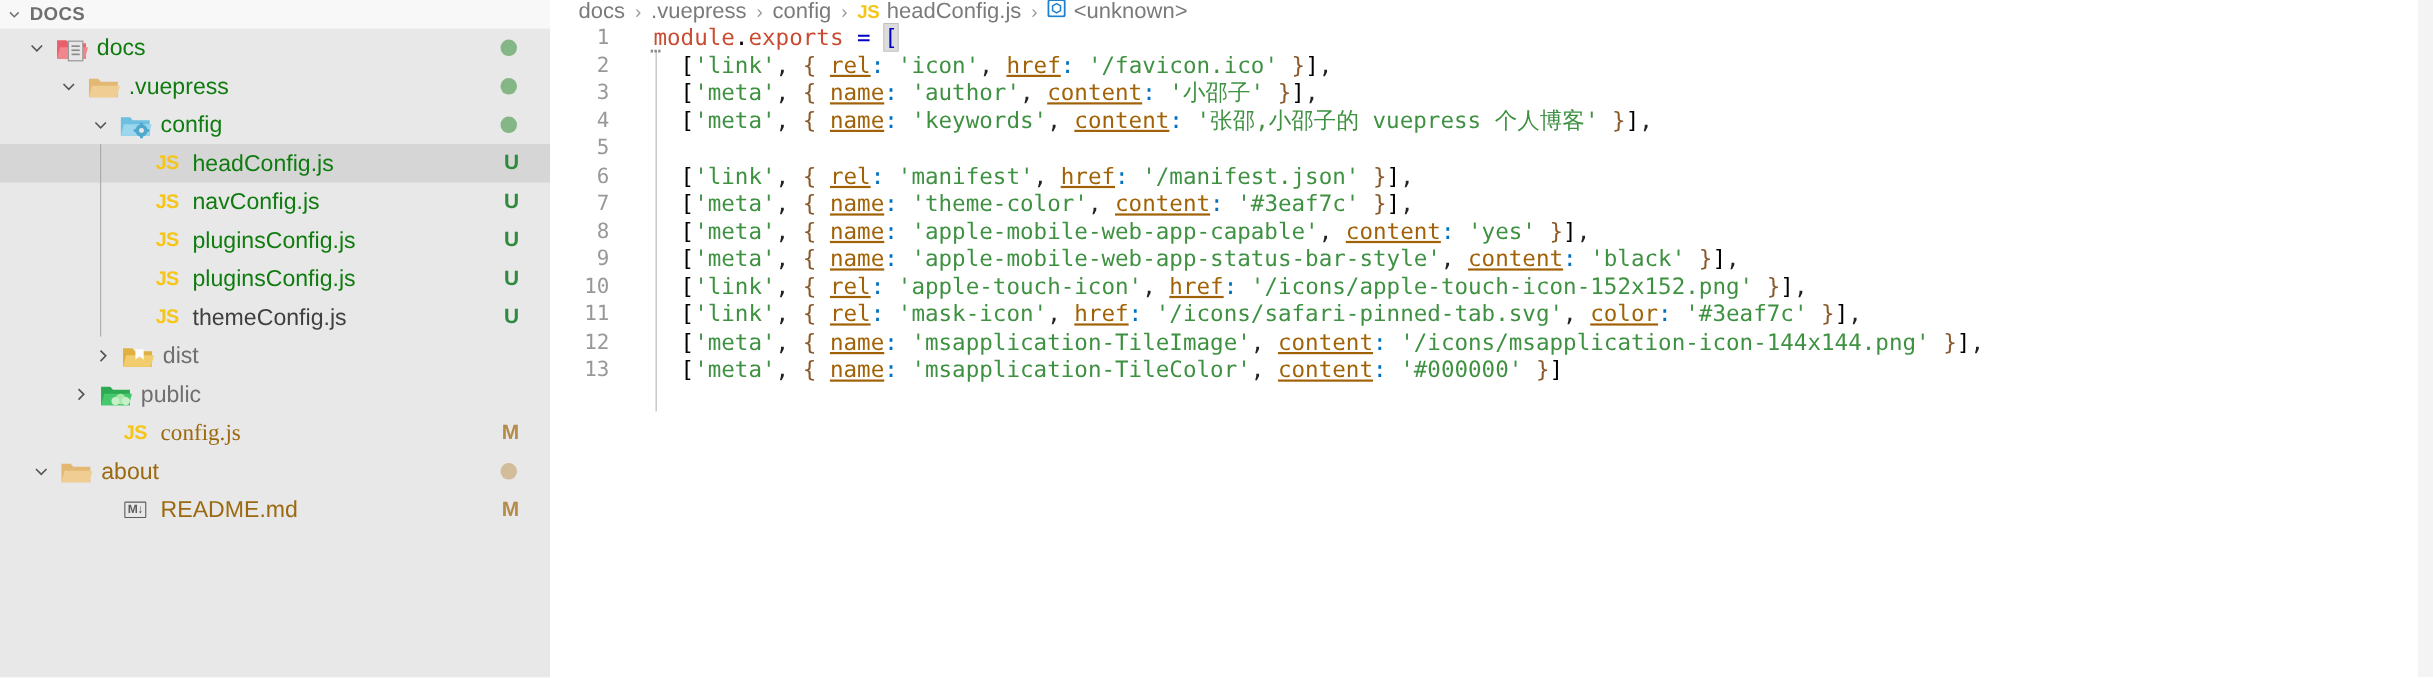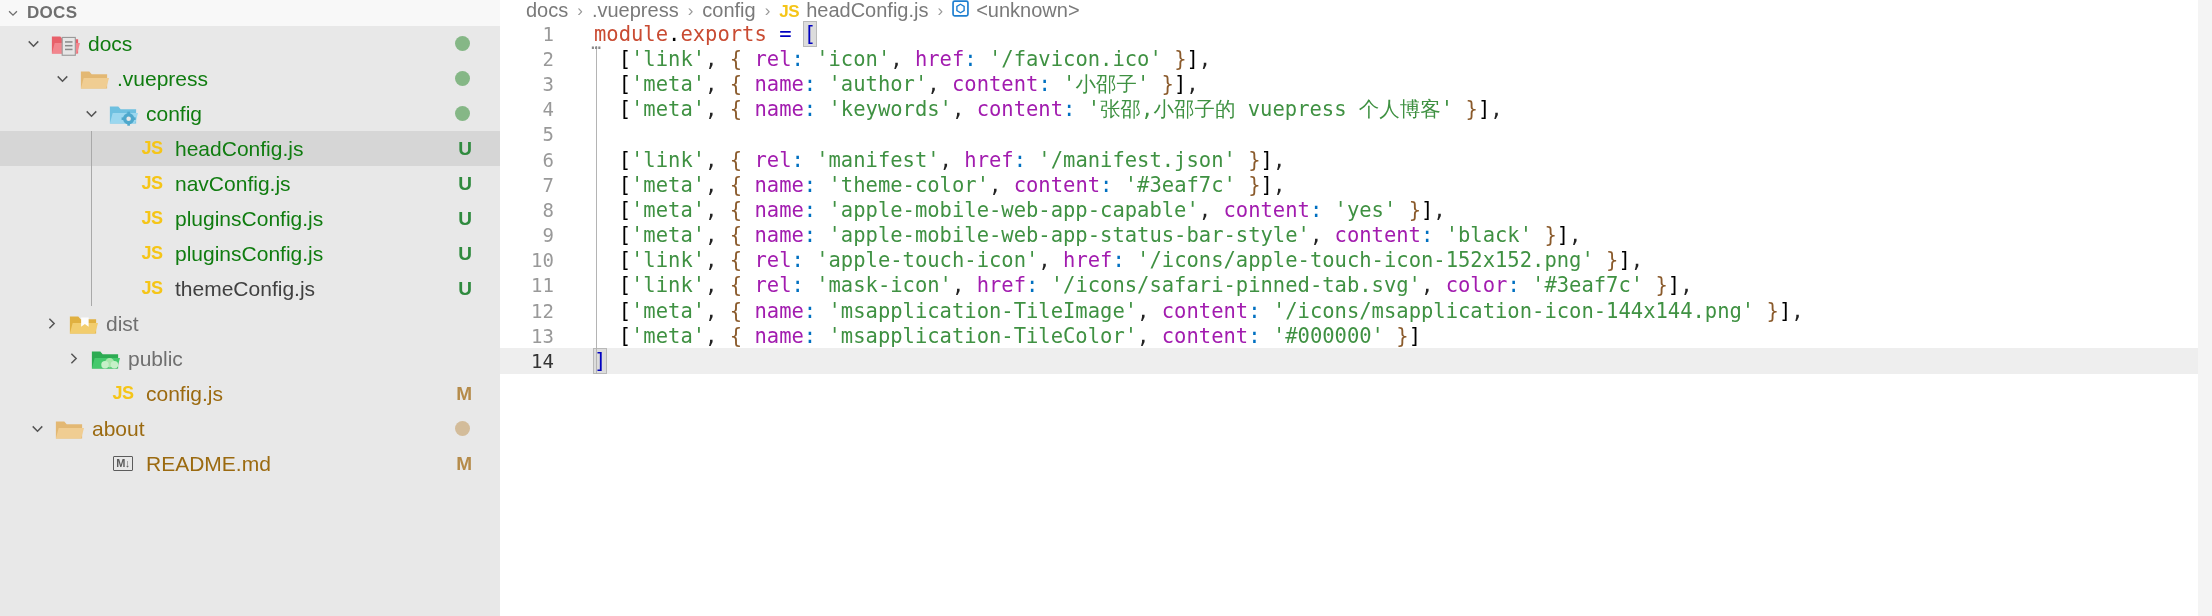--- a/index.html
+++ b/index.html
@@ -140,21 +140,21 @@
     text-align: right;
     padding-right: 22px;
     color: #999999;
     font-size: 19px;
   }
   .cline.current .gutter { color: #333333; }
   .ctext { position: relative; padding-left: 18px; }
 
   
   .t-kw    { color: #c94b32; }   
-  .t-prop  { color: #a21caf; }
+  .t-prop  { color: #a16207; text-decoration: underline; }
   .t-str   { color: #3f9142; }
   .t-op    { color: #0000c0; }
   .t-punc  { color: #000000; }
   .t-brace { color: #8a5a2b; }
   .t-colon { color: #0070c1; }
   .t-plain { color: #222222; }
 
   .vguide {
     position: absolute;
     left: 0px; top: 0; bottom: 0;
@@ -282,21 +282,21 @@
           <span class="badge b-green">U</span>
         </div>
         <div class="row" style="padding-left: 105px;">
           <span class="twisty"></span>
           <span class="ficon">
             <span class="jsglyph">JS</span>
           </span>
           <span class="lbl" style="color: #404040;">themeConfig.js</span>
           <span class="badge b-green">U</span>
         </div>
-        <div class="row" style="padding-left: 36px; align-items: center;">
+        <div class="row" style="padding-left: 78px; align-items: center;">
           <span class="twisty">
             <svg width="17" height="17" viewBox="0 0 16 16">
               <path d="M6 3.5 L10.5 8 L6 12.5" fill="none" stroke="#555" stroke-width="1.4"></path>
             </svg>
           </span>
           <span class="ficon">
             <svg width="30" height="30" viewBox="0 0 32 32">
               <path d="M2 8 h9 l2.5 3 H30 v15 H2 Z" fill="#e0b040"></path>
               <path d="M2 26 l3-11 h27 l-3 11 Z" fill="#f2cd6e"></path>
               <path d="M14 9 l8 0 l0 10 l-4 -3 l-4 3 Z" fill="#fdfdfd"></path>
@@ -319,21 +319,21 @@
               <circle cx="26" cy="22" r="4" fill="#c6f0c8"></circle>
             </svg>
           </span>
           <span class="lbl" style="color: rgb(111, 111, 111);">public</span>
         </div>
         <div class="row" style="padding-left: 76px;">
           <span class="twisty"></span>
           <span class="ficon">
             <span class="jsglyph">JS</span>
           </span>
-          <span class="lbl" style="color: rgb(155, 106, 16);">config.js</span>
+          <span class="lbl" style="color: rgb(155, 106, 16); font-family: Liberation Serif, serif;">config.js</span>
           <span class="badge b-ochre">M</span>
         </div>
         <div class="row" style="padding-left: 22px;">
           <span class="twisty">
             <svg width="17" height="17" viewBox="0 0 16 16">
               <path d="M3.5 6 L8 10.5 L12.5 6" fill="none" stroke="#555" stroke-width="1.4"></path>
             </svg>
           </span>
           <span class="ficon">
             <svg width="30" height="30" viewBox="0 0 32 32">
@@ -380,20 +380,19 @@
         <div class="cline"><span class="gutter">4</span><span class="ctext"><span class="t-plain"> </span><span class="t-plain"> </span><span class="t-punc">[</span><span class="t-str">'meta'</span><span class="t-plain">,</span><span class="t-plain"> </span><span class="t-brace">{</span><span class="t-plain"> </span><span class="t-prop">name</span><span class="t-colon">:</span><span class="t-plain"> </span><span class="t-str">'keywords'</span><span class="t-plain">,</span><span class="t-plain"> </span><span class="t-prop">content</span><span class="t-colon">:</span><span class="t-plain"> </span><span class="t-str">'张邵,小邵子的 vuepress 个人博客'</span><span class="t-plain"> </span><span class="t-brace">}</span><span class="t-punc">]</span><span class="t-plain">,</span></span></div>
         <div class="cline"><span class="gutter">5</span><span class="ctext"></span></div>
         <div class="cline"><span class="gutter">6</span><span class="ctext"><span class="t-plain"> </span><span class="t-plain"> </span><span class="t-punc">[</span><span class="t-str">'link'</span><span class="t-plain">,</span><span class="t-plain"> </span><span class="t-brace">{</span><span class="t-plain"> </span><span class="t-prop">rel</span><span class="t-colon">:</span><span class="t-plain"> </span><span class="t-str">'manifest'</span><span class="t-plain">,</span><span class="t-plain"> </span><span class="t-prop">href</span><span class="t-colon">:</span><span class="t-plain"> </span><span class="t-str">'/manifest.json'</span><span class="t-plain"> </span><span class="t-brace">}</span><span class="t-punc">]</span><span class="t-plain">,</span></span></div>
         <div class="cline"><span class="gutter">7</span><span class="ctext"><span class="t-plain"> </span><span class="t-plain"> </span><span class="t-punc">[</span><span class="t-str">'meta'</span><span class="t-plain">,</span><span class="t-plain"> </span><span class="t-brace">{</span><span class="t-plain"> </span><span class="t-prop">name</span><span class="t-colon">:</span><span class="t-plain"> </span><span class="t-str">'theme-color'</span><span class="t-plain">,</span><span class="t-plain"> </span><span class="t-prop">content</span><span class="t-colon">:</span><span class="t-plain"> </span><span class="t-str">'#3eaf7c'</span><span class="t-plain"> </span><span class="t-brace">}</span><span class="t-punc">]</span><span class="t-plain">,</span></span></div>
         <div class="cline"><span class="gutter">8</span><span class="ctext"><span class="t-plain"> </span><span class="t-plain"> </span><span class="t-punc">[</span><span class="t-str">'meta'</span><span class="t-plain">,</span><span class="t-plain"> </span><span class="t-brace">{</span><span class="t-plain"> </span><span class="t-prop">name</span><span class="t-colon">:</span><span class="t-plain"> </span><span class="t-str">'apple-mobile-web-app-capable'</span><span class="t-plain">,</span><span class="t-plain"> </span><span class="t-prop">content</span><span class="t-colon">:</span><span class="t-plain"> </span><span class="t-str">'yes'</span><span class="t-plain"> </span><span class="t-brace">}</span><span class="t-punc">]</span><span class="t-plain">,</span></span></div>
         <div class="cline"><span class="gutter">9</span><span class="ctext"><span class="t-plain"> </span><span class="t-plain"> </span><span class="t-punc">[</span><span class="t-str">'meta'</span><span class="t-plain">,</span><span class="t-plain"> </span><span class="t-brace">{</span><span class="t-plain"> </span><span class="t-prop">name</span><span class="t-colon">:</span><span class="t-plain"> </span><span class="t-str">'apple-mobile-web-app-status-bar-style'</span><span class="t-plain">,</span><span class="t-plain"> </span><span class="t-prop">content</span><span class="t-colon">:</span><span class="t-plain"> </span><span class="t-str">'black'</span><span class="t-plain"> </span><span class="t-brace">}</span><span class="t-punc">]</span><span class="t-plain">,</span></span></div>
         <div class="cline"><span class="gutter">10</span><span class="ctext"><span class="t-plain"> </span><span class="t-plain"> </span><span class="t-punc">[</span><span class="t-str">'link'</span><span class="t-plain">,</span><span class="t-plain"> </span><span class="t-brace">{</span><span class="t-plain"> </span><span class="t-prop">rel</span><span class="t-colon">:</span><span class="t-plain"> </span><span class="t-str">'apple-touch-icon'</span><span class="t-plain">,</span><span class="t-plain"> </span><span class="t-prop">href</span><span class="t-colon">:</span><span class="t-plain"> </span><span class="t-str">'/icons/apple-touch-icon-152x152.png'</span><span class="t-plain"> </span><span class="t-brace">}</span><span class="t-punc">]</span><span class="t-plain">,</span></span></div>
         <div class="cline"><span class="gutter">11</span><span class="ctext"><span class="t-plain"> </span><span class="t-plain"> </span><span class="t-punc">[</span><span class="t-str">'link'</span><span class="t-plain">,</span><span class="t-plain"> </span><span class="t-brace">{</span><span class="t-plain"> </span><span class="t-prop">rel</span><span class="t-colon">:</span><span class="t-plain"> </span><span class="t-str">'mask-icon'</span><span class="t-plain">,</span><span class="t-plain"> </span><span class="t-prop">href</span><span class="t-colon">:</span><span class="t-plain"> </span><span class="t-str">'/icons/safari-pinned-tab.svg'</span><span class="t-plain">,</span><span class="t-plain"> </span><span class="t-prop">color</span><span class="t-colon">:</span><span class="t-plain"> </span><span class="t-str">'#3eaf7c'</span><span class="t-plain"> </span><span class="t-brace">}</span><span class="t-punc">]</span><span class="t-plain">,</span></span></div>
         <div class="cline"><span class="gutter">12</span><span class="ctext"><span class="t-plain"> </span><span class="t-plain"> </span><span class="t-punc">[</span><span class="t-str">'meta'</span><span class="t-plain">,</span><span class="t-plain"> </span><span class="t-brace">{</span><span class="t-plain"> </span><span class="t-prop">name</span><span class="t-colon">:</span><span class="t-plain"> </span><span class="t-str">'msapplication-TileImage'</span><span class="t-plain">,</span><span class="t-plain"> </span><span class="t-prop">content</span><span class="t-colon">:</span><span class="t-plain"> </span><span class="t-str">'/icons/msapplication-icon-144x144.png'</span><span class="t-plain"> </span><span class="t-brace">}</span><span class="t-punc">]</span><span class="t-plain">,</span></span></div>
         <div class="cline"><span class="gutter">13</span><span class="ctext"><span class="t-plain"> </span><span class="t-plain"> </span><span class="t-punc">[</span><span class="t-str">'meta'</span><span class="t-plain">,</span><span class="t-plain"> </span><span class="t-brace">{</span><span class="t-plain"> </span><span class="t-prop">name</span><span class="t-colon">:</span><span class="t-plain"> </span><span class="t-str">'msapplication-TileColor'</span><span class="t-plain">,</span><span class="t-plain"> </span><span class="t-prop">content</span><span class="t-colon">:</span><span class="t-plain"> </span><span class="t-str">'#000000'</span><span class="t-plain"> </span><span class="t-brace">}</span><span class="t-punc">]</span></span></div>
-        <div class="cline current"><span class="gutter">14</span><span class="ctext"><span class="t-op bracket-hl">]</span></span></div>
         <div class="vguide" style="left: 96px; top: 25.2px; height: 327.6px;"></div>
         <div class="foldpt" style="left: 91px; top: 15.624px;">⋯</div>
       </div>
     <div class="vscroll"></div>
   </div>
 
 </div>
 
 </body></html>

